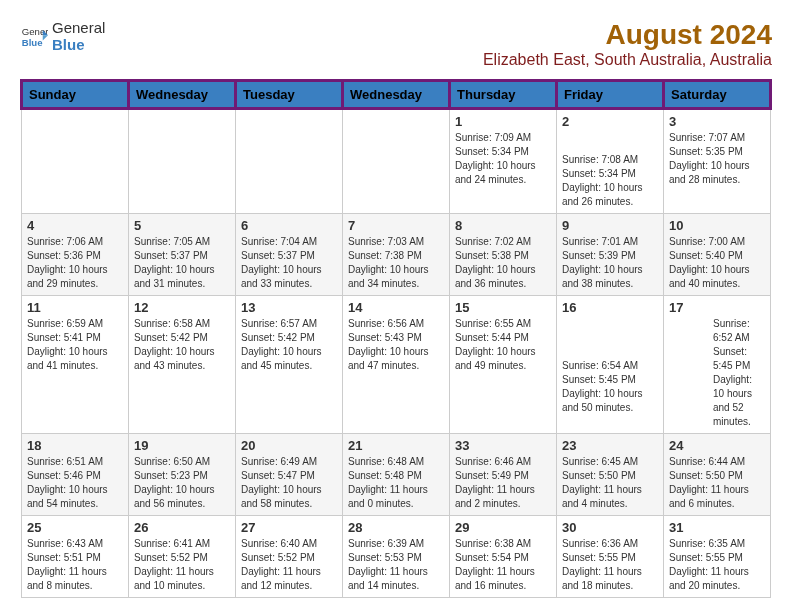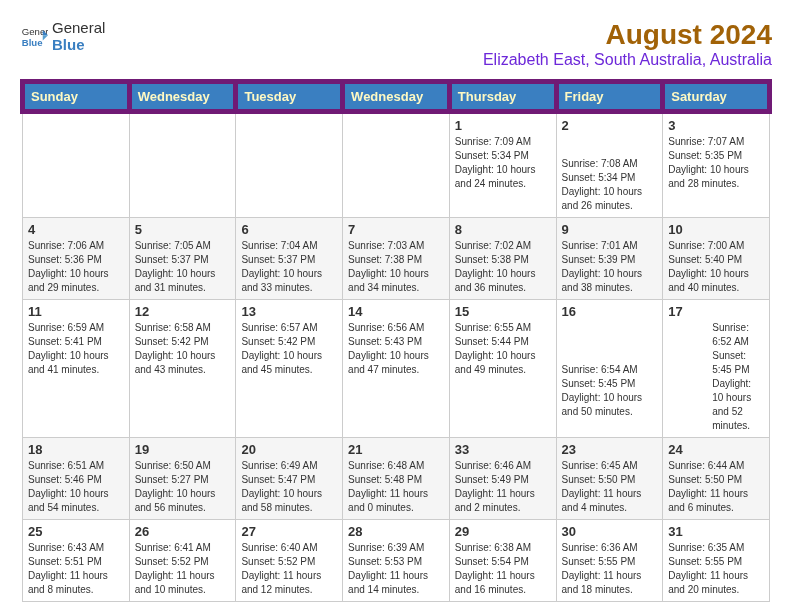--- a/index.html
+++ b/index.html
@@ -20,34 +20,34 @@
       display: flex;
       align-items: center;
       gap: 4px;
     }
     .logo-icon {
       width: 28px;
       height: 28px;
     }
     .title-section { text-align: right; }
     .month-title { font-size: 28px; color: #a16207; font-weight: bold; line-height: 1.1; }
-    .location-title { font-size: 16px; color: #6d28d9; }
+    .location-title { font-size: 16px; color: #7f1d1d; }
     .calendar-table {
       width: 100%;
       border-collapse: collapse;
       table-layout: fixed;
     }
     .calendar-table th {
       background-color: #3a7fc1;
-      color: #fef9c3;
+      color: #000000;
       text-align: left;
       padding: 5px 6px;
       font-size: 13px;
       font-weight: bold;
-      border: 5px solid #701a75;
+      border: 3px solid #701a75;
     }
     .calendar-table td {
       border: 1px solid #ccc;
       vertical-align: top;
       padding: 4px 5px;
       height: 80px;
       background: #fff;
       font-size: 10.5px;
       color: #333;
     }
@@ -236,21 +236,21 @@
         <td>
           <span class="day-number">18</span>
           <div class="day-info" style="white-space: pre-line;">Sunrise: 6:51 AM
 Sunset: 5:46 PM
 Daylight: 10 hours
 and 54 minutes.</div>
         </td>
         <td>
           <span class="day-number">19</span>
           <div class="day-info" style="white-space: pre-line;">Sunrise: 6:50 AM
-Sunset: 5:27 PM
+Sunset: 5:23 PM
 Daylight: 10 hours
 and 56 minutes.</div>
         </td>
         <td>
           <span class="day-number">20</span>
           <div class="day-info" style="white-space: pre-line;">Sunrise: 6:49 AM
 Sunset: 5:47 PM
 Daylight: 10 hours
 and 58 minutes.</div>
         </td>

